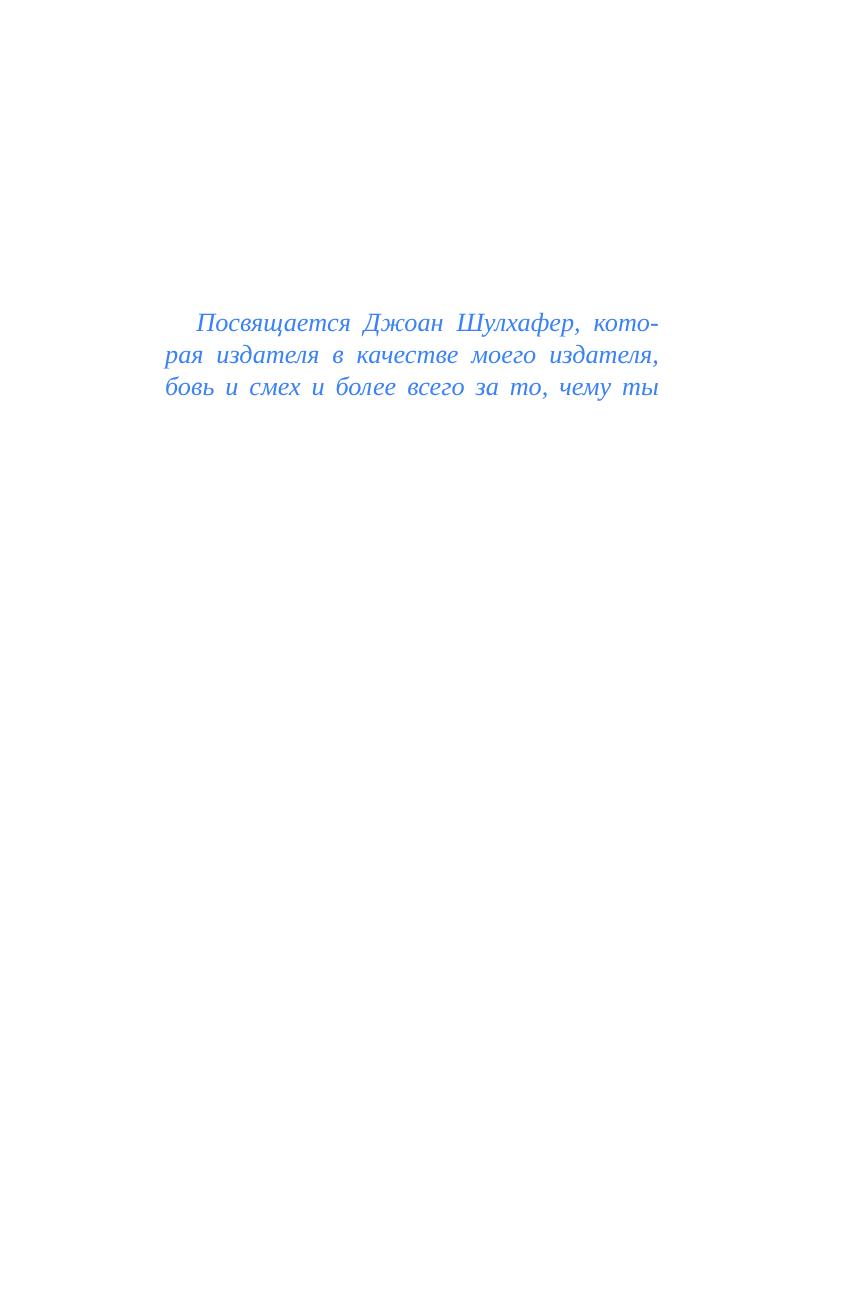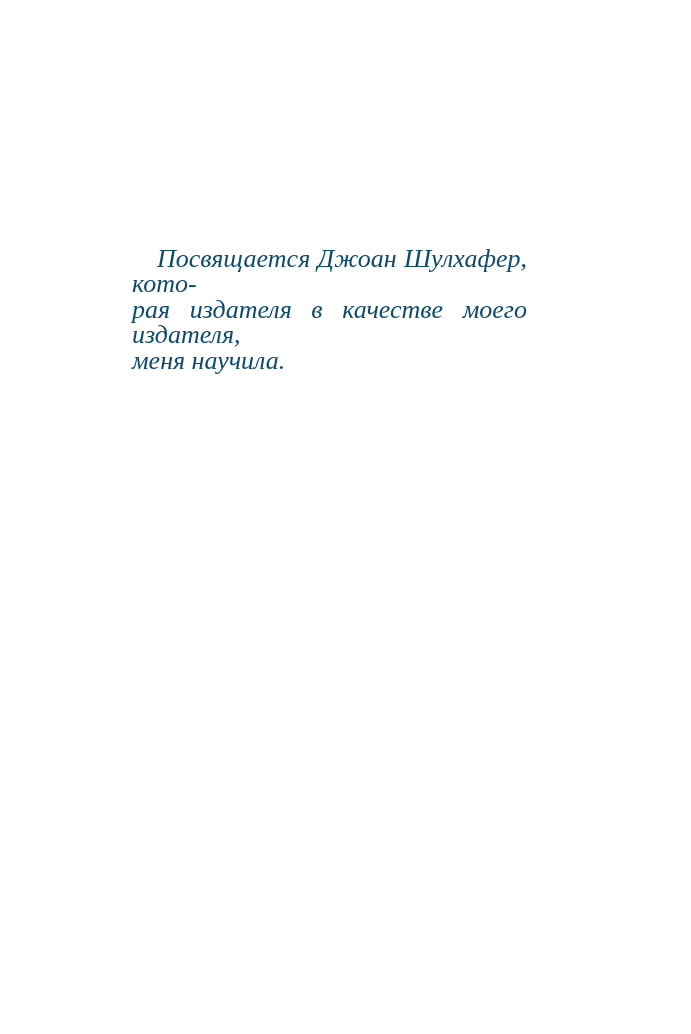--- a/index.html
+++ b/index.html
@@ -14,23 +14,23 @@
     background: #ffffff;
     overflow: hidden;
   }
   .dedication {
     position: absolute;
     left: 132px;
     top: 246px;
     width: 395px;
     font-family: "Liberation Serif", "DejaVu Serif", serif;
     font-style: italic;
-    font-size: 26px;
+    font-size: 21px;
     line-height: 25.4px;
-    color: #0c4a6e;
+    color: #3b82f6;
   }
   .ded-line {
     text-align: justify;
     text-align-last: justify;
     white-space: normal;
   }
   .ded-line.first-line {
     text-indent: 25px;
   }
   .ded-line.last-line {
@@ -38,15 +38,15 @@
     text-align-last: left;
   }
 </style>
 </head>
 <body>
 
 <div class="book-page">
   <div class="dedication">
     <div class="ded-line first-line">Посвящается Джоан Шулхафер, кото-</div>
     <div class="ded-line">рая издателя в качестве моего издателя,</div>
-    <div class="ded-line last-line">меня научила.</div>
+    <div class="ded-line">бовь и смех и более всего за то, чему ты</div>
   </div>
 </div>
 
 </body></html>

